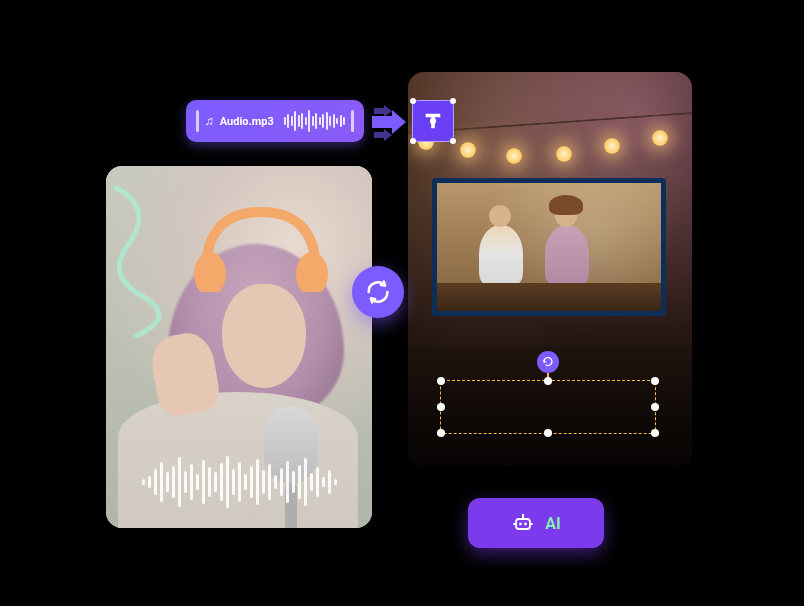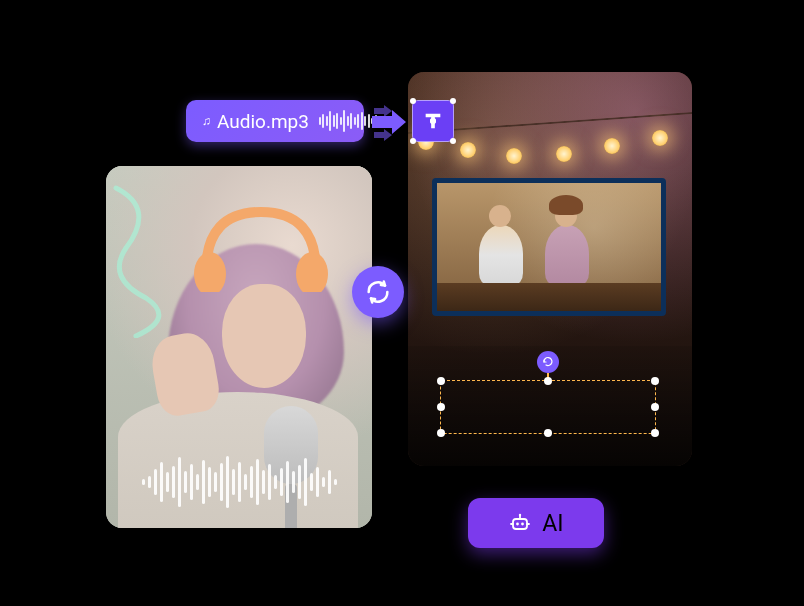--- a/index.html
+++ b/index.html
@@ -32,22 +32,22 @@
   height: 22px;
   background: rgba(255,255,255,0.7);
   border-radius: 2px;
 }
 .audio-chip .note {
   color: #fff;
   font-size: 12px;
 }
 .audio-chip .label {
   color: #fff;
-  font-size: 19px;
-  font-weight: 400;
+  font-size: 11px;
+  font-weight: 700;
 }
 .audio-chip .wave {
   flex: 1;
   height: 24px;
   display: flex;
   align-items: center;
   gap: 1.5px;
   margin-left: 4px;
 }
 .audio-chip .wave span {
@@ -375,23 +375,23 @@
   height: 50px;
   background: #7c3aed;
   border-radius: 12px;
   display: flex;
   align-items: center;
   justify-content: center;
   gap: 10px;
   box-shadow: 0 6px 18px rgba(124,58,237,0.5);
 }
 .ai-btn .lbl {
-  color: #000000;
-  font-size: 23px;
-  font-weight: 400;
+  color: #86efac;
+  font-size: 16px;
+  font-weight: 700;
 }
 </style>
 </head>
 <body>
 
 <div class="card-right">
   <div class="haze"></div>
   <div class="string"></div>
   <div class="bulbs">
     <div class="bulb" style="left:10px; top:6px"></div>

